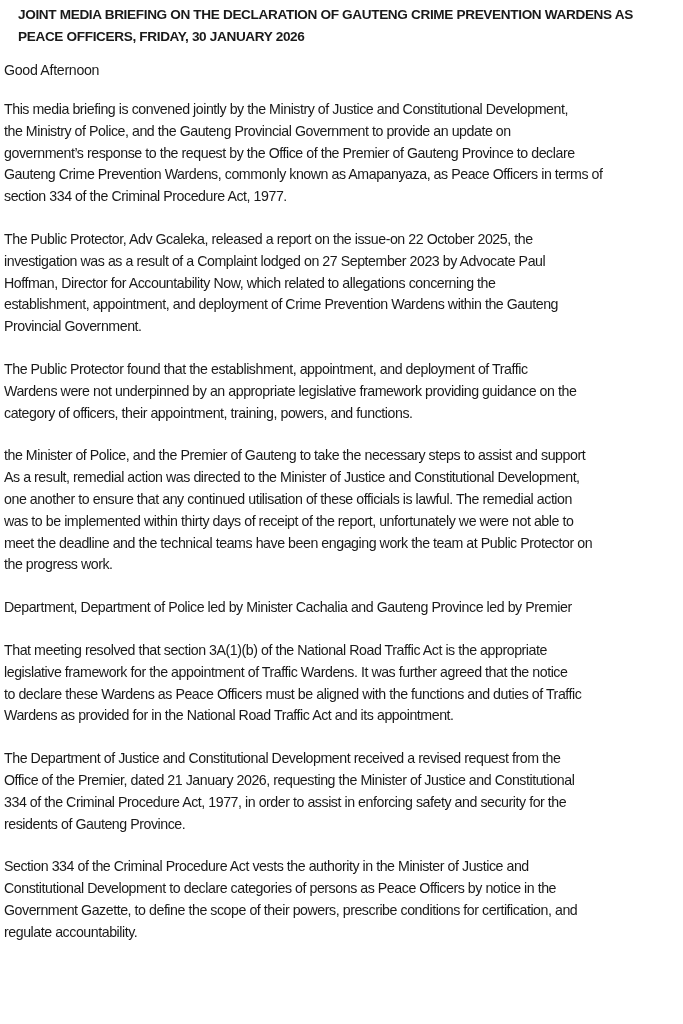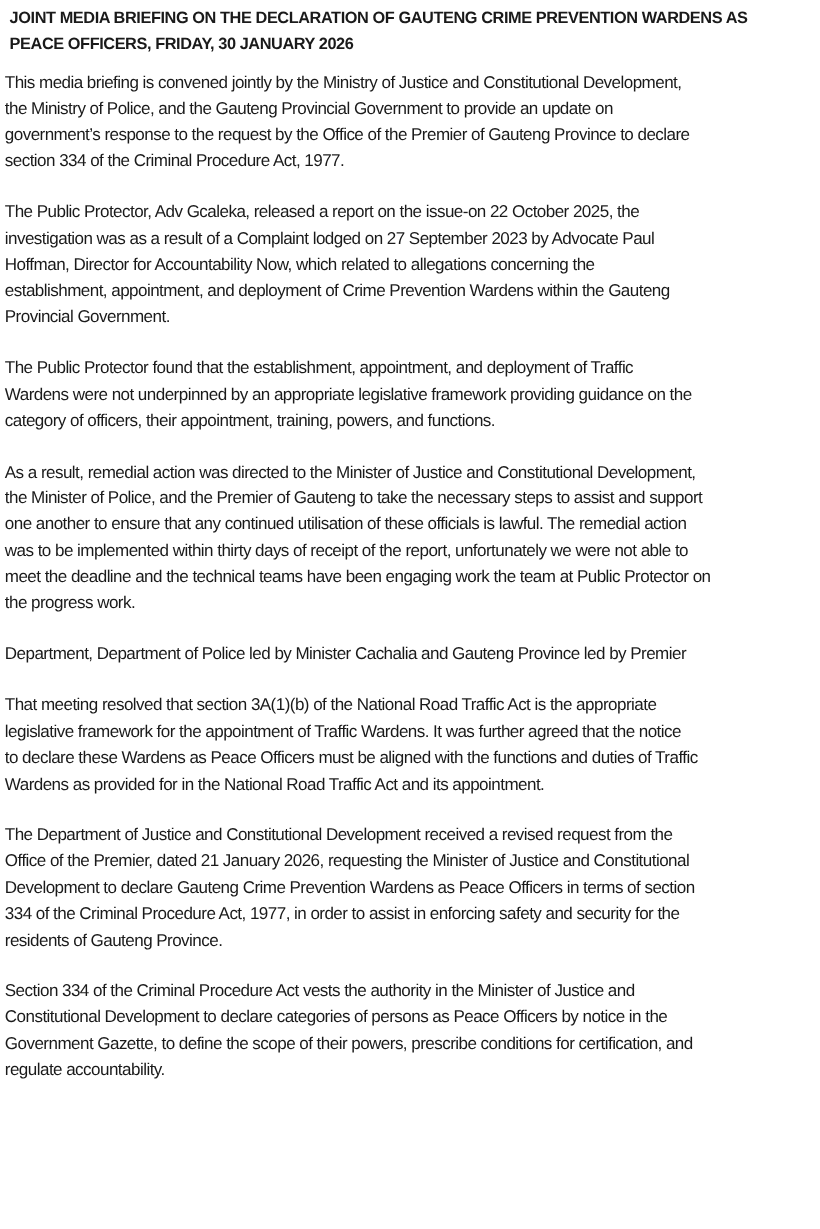--- a/index.html
+++ b/index.html
@@ -4,76 +4,77 @@
 <style>
   html, body { margin: 0; padding: 0; background: #ffffff; }
   body {
     width: 683px; height: 1024px; overflow: hidden;
     font-family: "Liberation Sans", sans-serif;
     color: #1a1a1a;
   }
   .page { padding: 4px 4px 0 4px; }
   .title {
     font-weight: bold; font-size: 13.6px; line-height: 22px;
-    letter-spacing: -0.35px; margin: 0 0 11px 4px; white-space: nowrap;
+    letter-spacing: -0.35px; margin: 0 0 11px 14px; white-space: nowrap;
   }
   .greeting { font-size: 14.2px; line-height: 22px; margin: 0 0 18px 0; letter-spacing: -0.3px; }
   .para { font-size: 14.2px; line-height: 21.8px; margin: 0 0 21px 0; letter-spacing: -0.45px; }
   .line { display: block; white-space: nowrap; }
 </style>
 </head>
 <body>
 
 <div class="page">
   <h1 class="title">
     <span class="line">JOINT MEDIA BRIEFING ON THE DECLARATION OF GAUTENG CRIME PREVENTION WARDENS AS</span>
     <span class="line">PEACE OFFICERS, FRIDAY, 30 JANUARY 2026</span>
   </h1>
 
+  <p class="greeting">Good Afternoon</p>
 
   <div id="body-paragraphs">
       <p class="para">
         <span class="line">This media briefing is convened jointly by the Ministry of Justice and Constitutional Development,</span>
         <span class="line">the Ministry of Police, and the Gauteng Provincial Government to provide an update on</span>
         <span class="line">government’s response to the request by the Office of the Premier of Gauteng Province to declare</span>
+        <span class="line">Gauteng Crime Prevention Wardens, commonly known as Amapanyaza, as Peace Officers in terms of</span>
         <span class="line">section 334 of the Criminal Procedure Act, 1977.</span>
       </p>
       <p class="para">
         <span class="line">The Public Protector, Adv Gcaleka, released a report on the issue-on 22 October 2025, the</span>
         <span class="line">investigation was as a result of a Complaint lodged on 27 September 2023 by Advocate Paul</span>
         <span class="line">Hoffman, Director for Accountability Now, which related to allegations concerning the</span>
         <span class="line">establishment, appointment, and deployment of Crime Prevention Wardens within the Gauteng</span>
         <span class="line">Provincial Government.</span>
       </p>
       <p class="para">
         <span class="line">The Public Protector found that the establishment, appointment, and deployment of Traffic</span>
         <span class="line">Wardens were not underpinned by an appropriate legislative framework providing guidance on the</span>
         <span class="line">category of officers, their appointment, training, powers, and functions.</span>
       </p>
       <p class="para">
+        <span class="line">the Minister of Police, and the Premier of Gauteng to take the necessary steps to assist and support</span>
         <span class="line">As a result, remedial action was directed to the Minister of Justice and Constitutional Development,</span>
-        <span class="line">the Minister of Police, and the Premier of Gauteng to take the necessary steps to assist and support</span>
         <span class="line">one another to ensure that any continued utilisation of these officials is lawful. The remedial action</span>
         <span class="line">was to be implemented within thirty days of receipt of the report, unfortunately we were not able to</span>
         <span class="line">meet the deadline and the technical teams have been engaging work the team at Public Protector on</span>
         <span class="line">the progress work.</span>
       </p>
       <p class="para">
         <span class="line">Department, Department of Police led by Minister Cachalia and Gauteng Province led by Premier</span>
       </p>
       <p class="para">
         <span class="line">That meeting resolved that section 3A(1)(b) of the National Road Traffic Act is the appropriate</span>
         <span class="line">legislative framework for the appointment of Traffic Wardens. It was further agreed that the notice</span>
         <span class="line">to declare these Wardens as Peace Officers must be aligned with the functions and duties of Traffic</span>
         <span class="line">Wardens as provided for in the National Road Traffic Act and its appointment.</span>
       </p>
       <p class="para">
         <span class="line">The Department of Justice and Constitutional Development received a revised request from the</span>
         <span class="line">Office of the Premier, dated 21 January 2026, requesting the Minister of Justice and Constitutional</span>
-        <span class="line">Development to declare Gauteng Crime Prevention Wardens as Peace Officers in terms of section</span>
         <span class="line">334 of the Criminal Procedure Act, 1977, in order to assist in enforcing safety and security for the</span>
         <span class="line">residents of Gauteng Province.</span>
       </p>
       <p class="para">
         <span class="line">Section 334 of the Criminal Procedure Act vests the authority in the Minister of Justice and</span>
         <span class="line">Constitutional Development to declare categories of persons as Peace Officers by notice in the</span>
         <span class="line">Government Gazette, to define the scope of their powers, prescribe conditions for certification, and</span>
         <span class="line">regulate accountability.</span>
       </p>
     </div>

